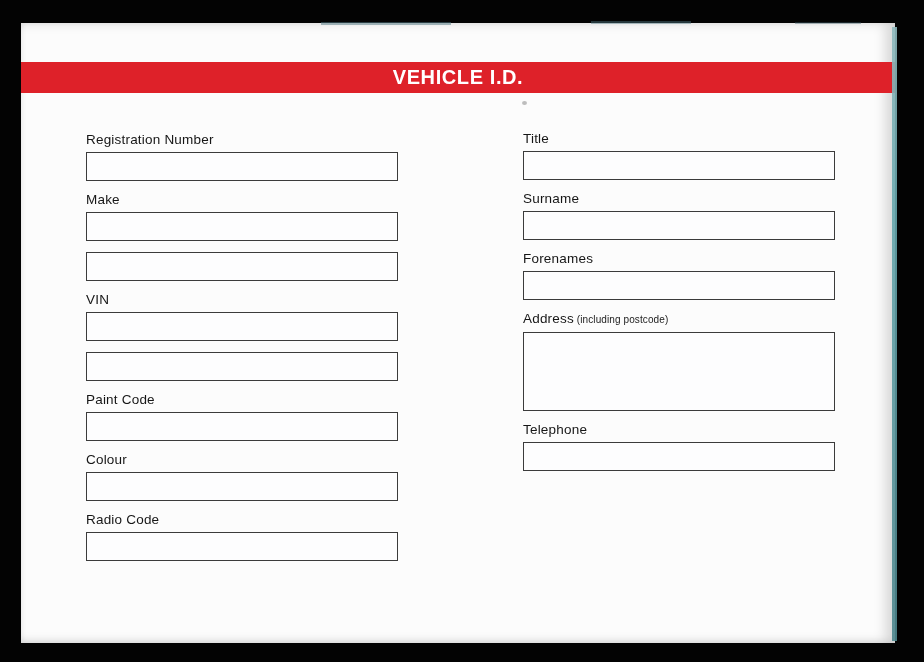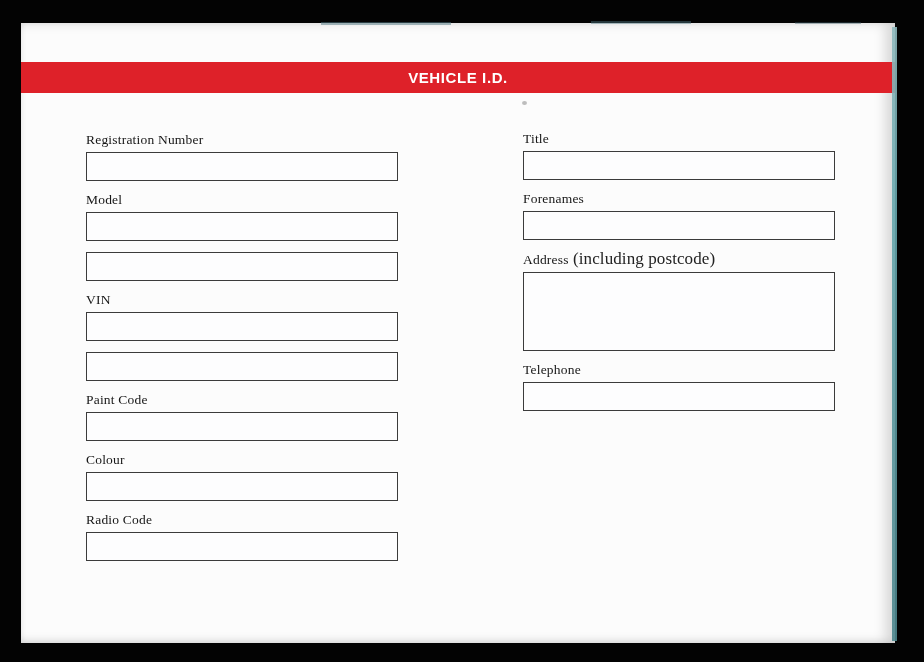--- a/index.html
+++ b/index.html
@@ -35,41 +35,40 @@
     left: 0; top: 39px;
     width: 100%; height: 31px;
     background: var(--band-red, #de2129);
     display: flex;
   }
   .band-half {
     flex: 1;
     display: flex; align-items: center; justify-content: center;
     color: #ffffff;
     font-weight: 700;
-    font-size: 15px;
+    font-size: 20px;
     letter-spacing: 0.6px;
   }
   .col {
     position: absolute;
     width: 312px;
-    font-family: Liberation Serif, serif;
   }
   .col-left  { left: 65px;  top: 109px; }
   .col-right { left: 502px; top: 108px; }
   .field { margin-bottom: 11px; }
   .field-label {
     display: block;
     font-size: 13.5px;
     line-height: 15px;
     color: #161616;
     letter-spacing: 0.2px;
     margin-bottom: 5px;
   }
   .field-sublabel {
-    font-size: 17px;
+    font-size: 10px;
     letter-spacing: 0.1px;
     color: #222;
   }
   .box {
     box-sizing: border-box;
     height: 29px;
     border: 1.5px solid #3b3b3b;
     background: #fdfdfe;
   }
   .box-address { height: 79px; }
@@ -93,21 +92,21 @@
     <div class="band">
       <div class="band-half">VEHICLE I.D.</div>
     </div>
 
     <div class="col col-left" id="col-0">
         <div class="field">
           <span class="field-label">Registration Number</span>
           <div class="box box-registration-number"></div>
         </div>
         <div class="field">
-          <span class="field-label">Model</span>
+          <span class="field-label">Make</span>
           <div class="box box-make"></div>
         </div>
         <div class="field">
           <div class="box box-model"></div>
         </div>
         <div class="field">
           <span class="field-label">VIN</span>
           <div class="box box-vin"></div>
         </div>
         <div class="field">
@@ -125,20 +124,24 @@
           <span class="field-label">Radio Code</span>
           <div class="box box-radio-code"></div>
         </div>
       </div>
     <div class="col col-right" id="col-1">
         <div class="field">
           <span class="field-label">Title</span>
           <div class="box box-title"></div>
         </div>
         <div class="field">
+          <span class="field-label">Surname</span>
+          <div class="box box-surname"></div>
+        </div>
+        <div class="field">
           <span class="field-label">Forenames</span>
           <div class="box box-forenames"></div>
         </div>
         <div class="field">
           <span class="field-label">Address<span class="field-sublabel"> (including postcode)</span></span>
           <div class="box box-address"></div>
         </div>
         <div class="field">
           <span class="field-label">Telephone</span>
           <div class="box box-telephone"></div>

